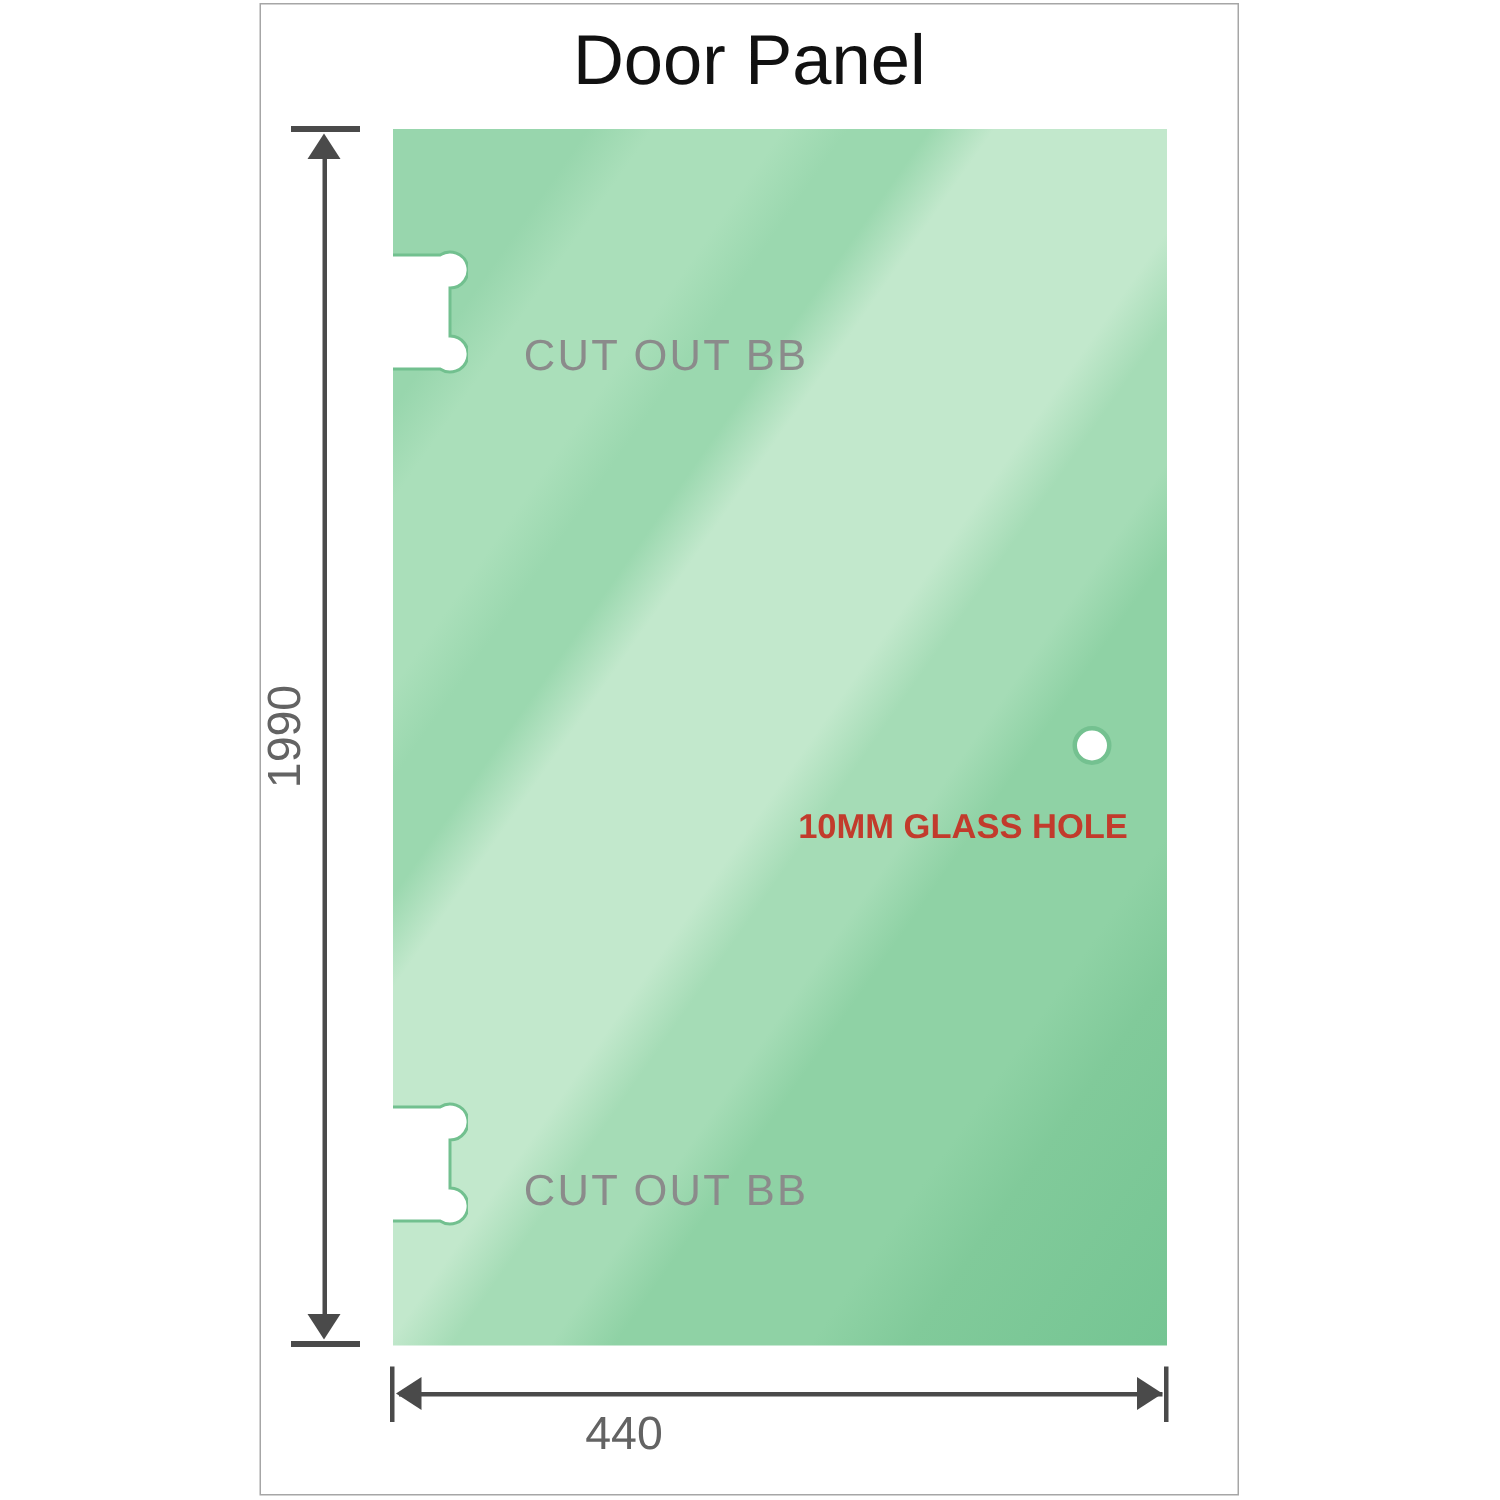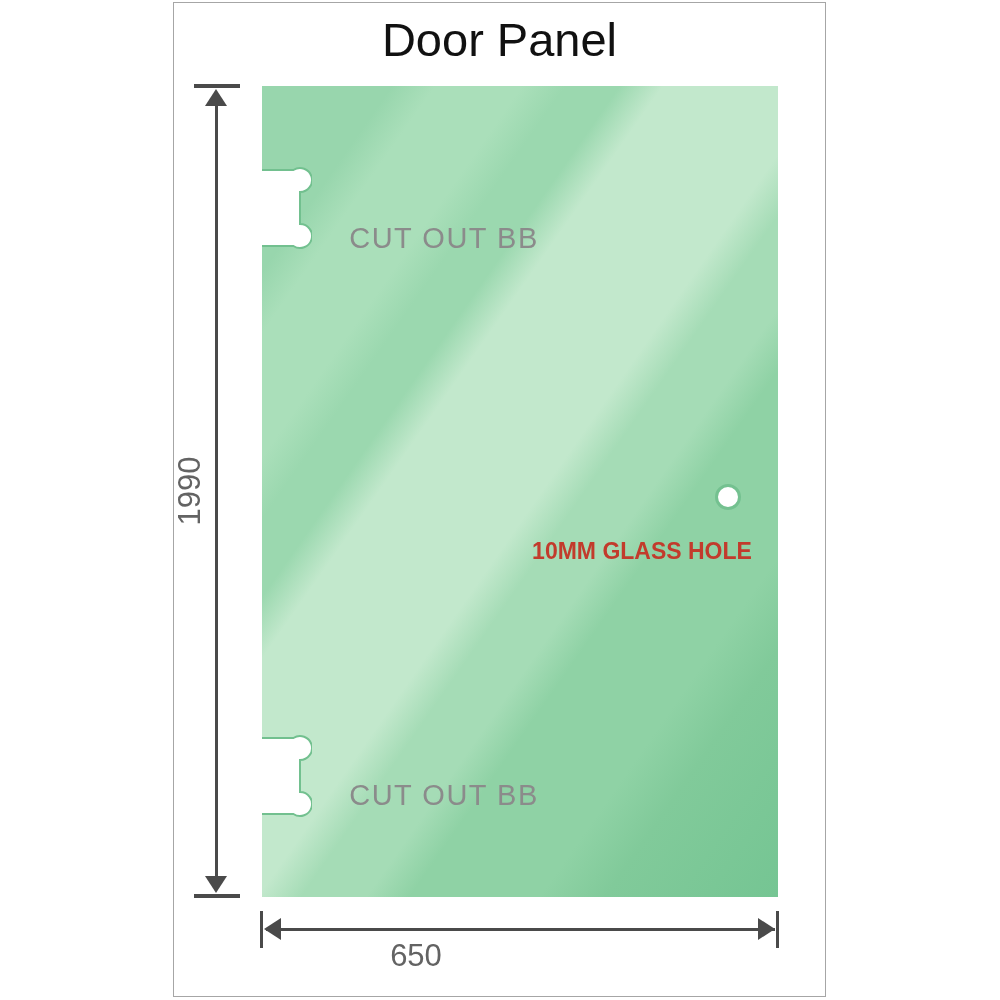--- a/index.html
+++ b/index.html
@@ -152,15 +152,15 @@
   <div class="dim vdim-cap-bottom"></div>
   <div class="arrow arrow-up"></div>
   <div class="arrow arrow-down"></div>
   <div class="dim-label dim-label-height">1990</div>
 
   <div class="dim hdim-line"></div>
   <div class="dim hdim-tick-left"></div>
   <div class="dim hdim-tick-right"></div>
   <div class="arrow arrow-left"></div>
   <div class="arrow arrow-right"></div>
-  <div class="dim-label dim-label-width">650</div>
+  <div class="dim-label dim-label-width">440</div>
 
 </div>
 
 </body></html>

